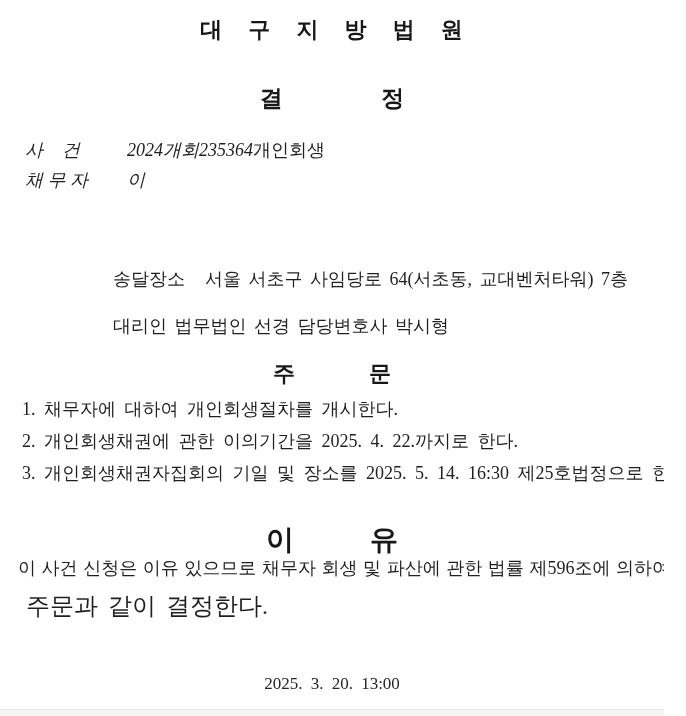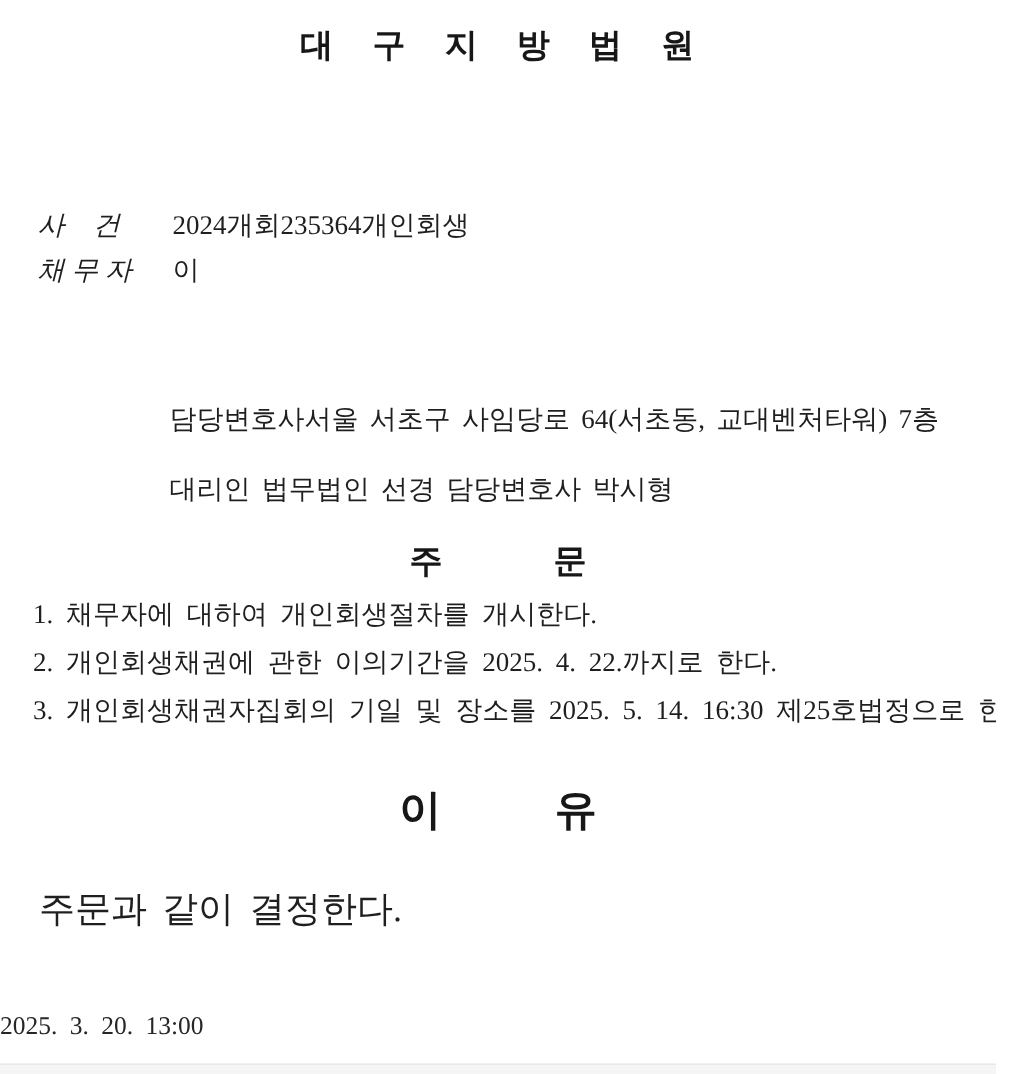--- a/index.html
+++ b/index.html
@@ -55,32 +55,32 @@
   .row-case { top: 138px; }
   .row-debtor { top: 168px; }
   .kv-label {
     display: inline-block;
     width: 55px;
     text-align: justify;
     text-align-last: justify;
     vertical-align: top;
     font-style: italic;
   }
-  .kv-value { margin-left: 35px; }
+  .kv-value { margin-left: 47px; font-style: italic; }
   .case-type { }
   .indent-row {
     position: absolute;
     left: 113px;
     font-size: 18px;
     white-space: nowrap;
     word-spacing: 3px;
   }
   .row-service { top: 267px; }
   .row-attorney { top: 314px; }
-  .service-value { }
+  .service-value { margin-left: 20px; }
   .order-item {
     position: absolute;
     left: 22px;
     right: 6px;
     font-size: 18px;
     word-spacing: 4px;
     white-space: nowrap;
   }
   .order-item-1 { top: 397px; }
   .order-item-2 { top: 429px; }
@@ -99,21 +99,21 @@
     top: 590px;
     left: 26px;
     font-size: 24px;
     word-spacing: 4px;
   }
   .date-line {
     position: absolute;
     top: 674px;
     left: 0;
     right: 0;
-    text-align: left;
+    text-align: center;
     font-size: 17px;
     word-spacing: 4px;
     color: #262626;
   }
   .bottom-bar {
     position: absolute;
     left: 0;
     right: 0;
     bottom: 0;
     height: 6px;
@@ -121,42 +121,44 @@
     border-top: 1px solid #e9e9e9;
   }
 </style>
 </head>
 <body>
 
 <div class="page">
 
   <div class="heading court-title">대 구 지 방 법 원</div>
 
+  <div class="heading h-decision">결 정</div>
 
   <div class="kv-row row-case">
     <span class="kv-label">사 건</span><span class="kv-value">2024개회235364</span><span class="case-type">개인회생</span>
   </div>
 
   <div class="kv-row row-debtor">
     <span class="kv-label">채 무 자</span><span class="kv-value">이</span>
   </div>
 
   <div class="indent-row row-service">
-    <span>담당변호사</span><span class="service-value">서울 서초구 사임당로 64(서초동, 교대벤처타워) 7층</span>
+    <span>송달장소</span><span class="service-value">서울 서초구 사임당로 64(서초동, 교대벤처타워) 7층</span>
   </div>
 
   <div class="indent-row row-attorney">대리인 법무법인 선경 담당변호사 박시형</div>
 
   <div class="heading h-order">주 문</div>
 
   <div class="order-item order-item-1">1. 채무자에 대하여 개인회생절차를 개시한다.</div>
   <div class="order-item order-item-2">2. 개인회생채권에 관한 이의기간을 2025. 4. 22.까지로 한다.</div>
   <div class="order-item order-item-3">3. 개인회생채권자집회의 기일 및 장소를 2025. 5. 14. 16:30 제25호법정으로 한다.</div>
 
   <div class="heading h-reason">이 유</div>
 
+  <div class="reason-line-1">이 사건 신청은 이유 있으므로 채무자 회생 및 파산에 관한 법률 제596조에 의하여</div>
   <div class="reason-line-2">주문과 같이 결정한다.</div>
 
   <div class="date-line">2025. 3. 20. 13:00</div>
 
   <div class="bottom-bar"></div>
 
 </div>
 
 </body></html>

